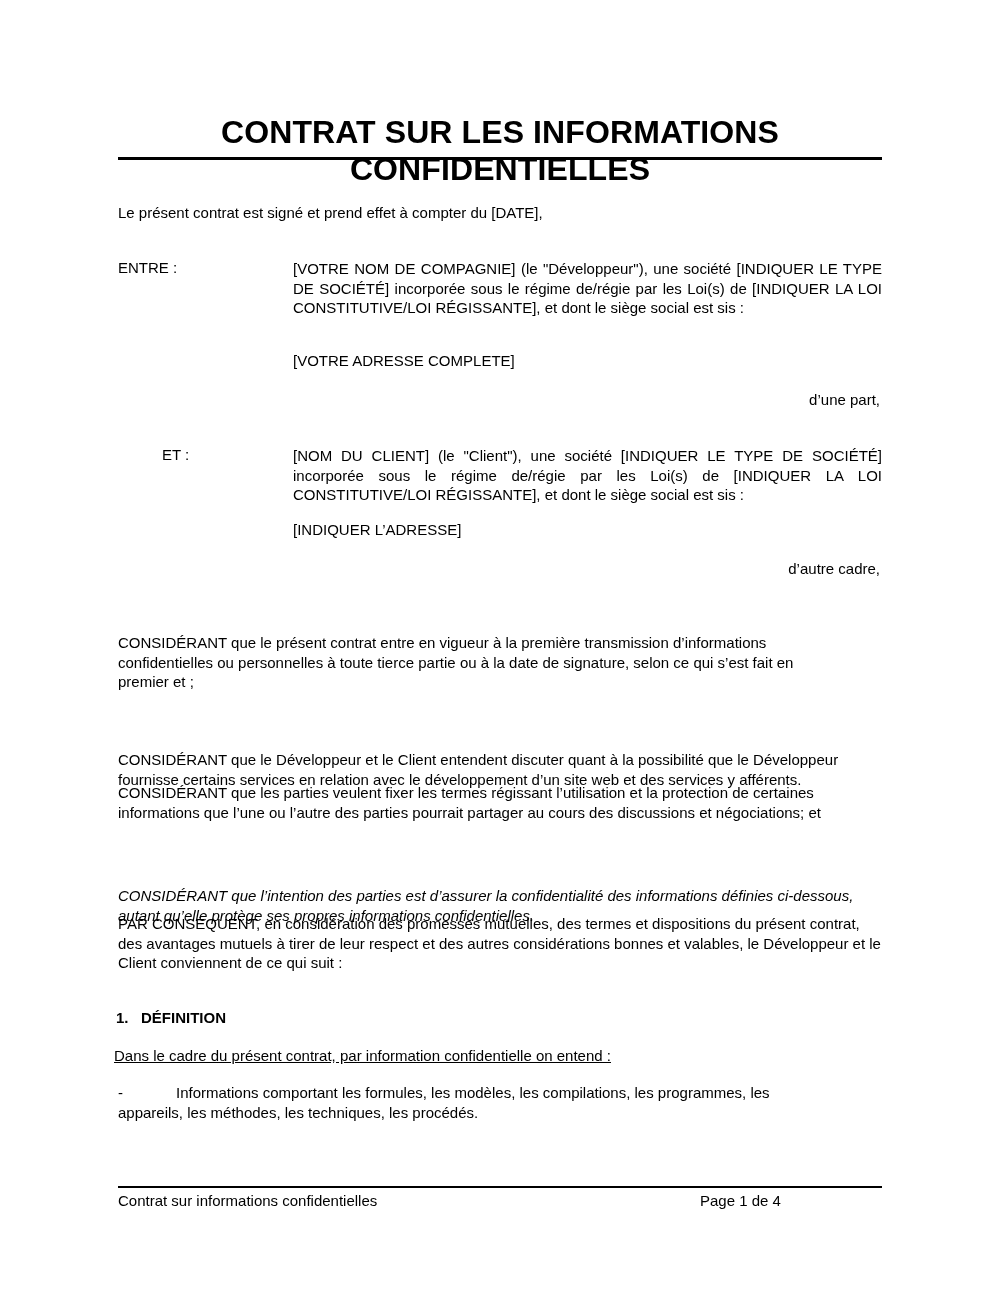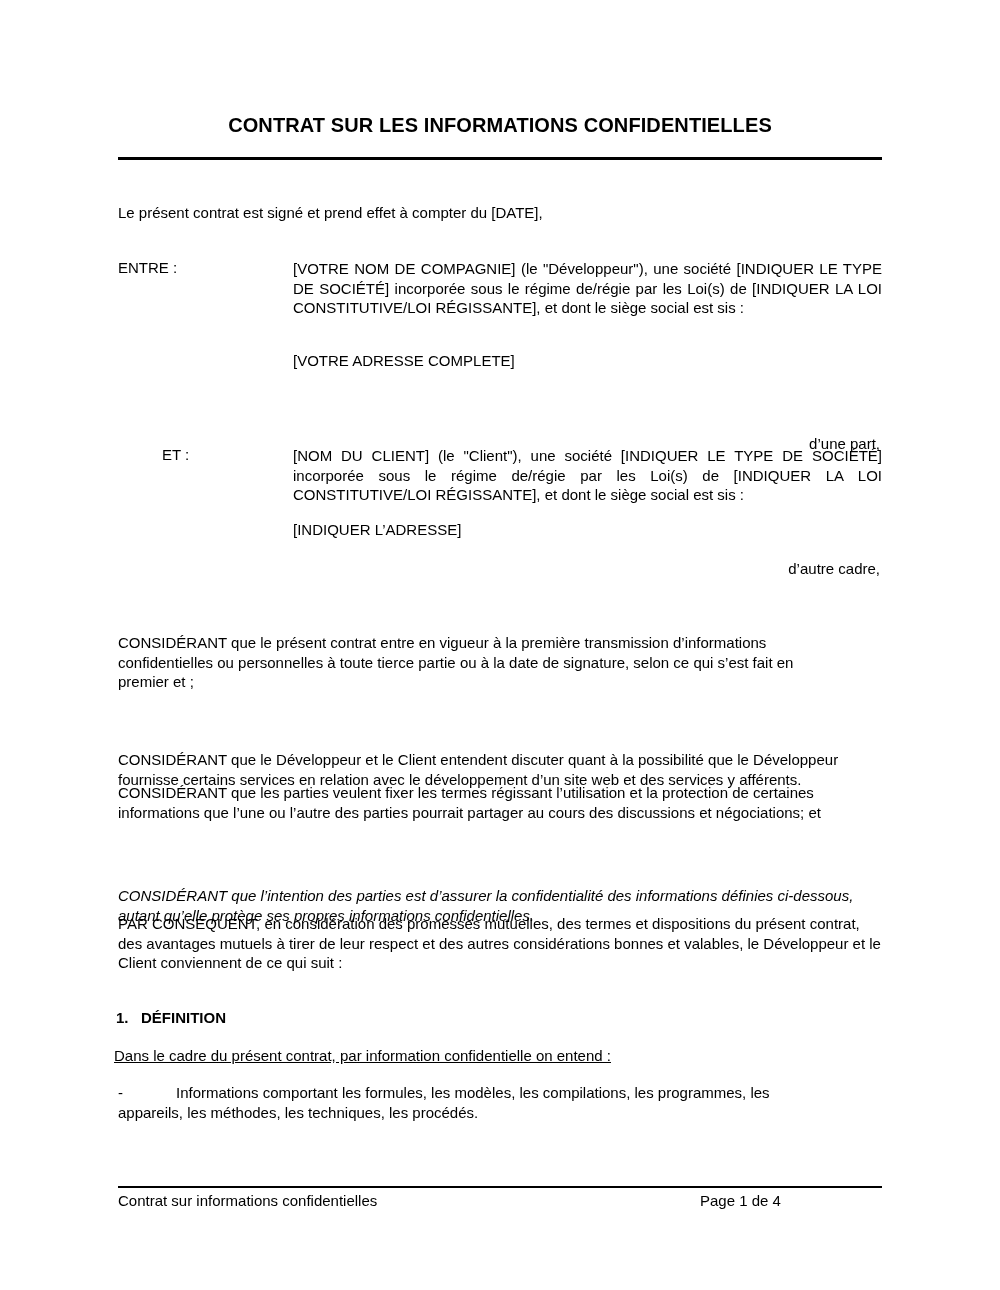--- a/index.html
+++ b/index.html
@@ -1,20 +1,20 @@
 <!DOCTYPE html>
 <html><head>
 <meta charset="utf-8">
 <style>
   html, body { margin: 0; padding: 0; background: #ffffff; }
   body { width: 1000px; height: 1290px; position: relative; overflow: hidden;
          font-family: "Liberation Sans", sans-serif; color: #000; font-size: 15px; }
   .abs { position: absolute; }
   .title { left: 118px; width: 764px; top: 114px; text-align: center;
-           font-weight: bold; font-size: 20px; letter-spacing: 0.1px; }
+           font-weight: bold; font-size: 32px; letter-spacing: 0.1px; }
   .title-rule { left: 118px; width: 764px; top: 157px; height: 3px; background: #000; }
   .p { line-height: 19px; }
   .label { font-weight: normal; }
   .party-text { left: 293px; width: 589px; text-align: justify; line-height: 19.5px; }
   .right { text-align: right; }
   .body-text { left: 118px; width: 764px; line-height: 19.5px; }
   .section-head { font-weight: bold; }
   .footer-rule { left: 118px; width: 764px; top: 1186px; height: 2px; background: #000; }
   .footer-left { left: 118px; top: 1192px; }
   .footer-right { left: 700px; width: 153px; top: 1192px; text-align: left; }
@@ -26,21 +26,21 @@
 <div class="abs title">CONTRAT SUR LES INFORMATIONS CONFIDENTIELLES</div>
 <div class="abs title-rule"></div>
 
 <div class="abs p" style="left:118px; top:203px;">Le présent contrat est signé et prend effet à compter du [DATE],</div>
 
 <div class="abs label" style="left:118px; top:259px;">ENTRE :</div>
 <div class="abs party-text" style="top:259px;">
   <span class="label">[VOTRE NOM DE COMPAGNIE]</span><span> (le "Développeur"), une société [INDIQUER LE TYPE DE SOCIÉTÉ] incorporée sous le régime de/régie par les Loi(s) de [INDIQUER LA LOI CONSTITUTIVE/LOI RÉGISSANTE], et dont le siège social est sis :</span>
 </div>
 <div class="abs" style="left:293px; top:352px;">[VOTRE ADRESSE COMPLETE]</div>
-<div class="abs right" style="left:600px; width:280px; top:391px;margin-top:44px;">d’une part,</div>
+<div class="abs right" style="left:600px; width:280px; top:391px;">d’une part,</div>
 
 <div class="abs label" style="left:118px; top:446px;margin-left:44px;">ET :</div>
 <div class="abs party-text" style="top:446px;">
   <span class="label">[NOM DU CLIENT]</span><span> (le "Client"), une société [INDIQUER LE TYPE DE SOCIÉTÉ] incorporée sous le régime de/régie par les Loi(s) de [INDIQUER LA LOI CONSTITUTIVE/LOI RÉGISSANTE], et dont le siège social est sis :</span>
 </div>
 <div class="abs" style="left:293px; top:521px;">[INDIQUER L’ADRESSE]</div>
 <div class="abs right" style="left:600px; width:280px; top:560px;">d’autre cadre,</div>
 
 <div class="abs body-text" style="top:633px; width:712px;">CONSIDÉRANT que le présent contrat entre en vigueur à la première transmission d’informations confidentielles ou personnelles à toute tierce partie ou à la date de signature, selon ce qui s’est fait en premier et ;</div>
 <div class="abs body-text" style="top:708px; width:762px;margin-top:42px;">CONSIDÉRANT que le Développeur et le Client entendent discuter quant à la possibilité que le Développeur fournisse certains services en relation avec le développement d’un site web et des services y afférents.</div>

